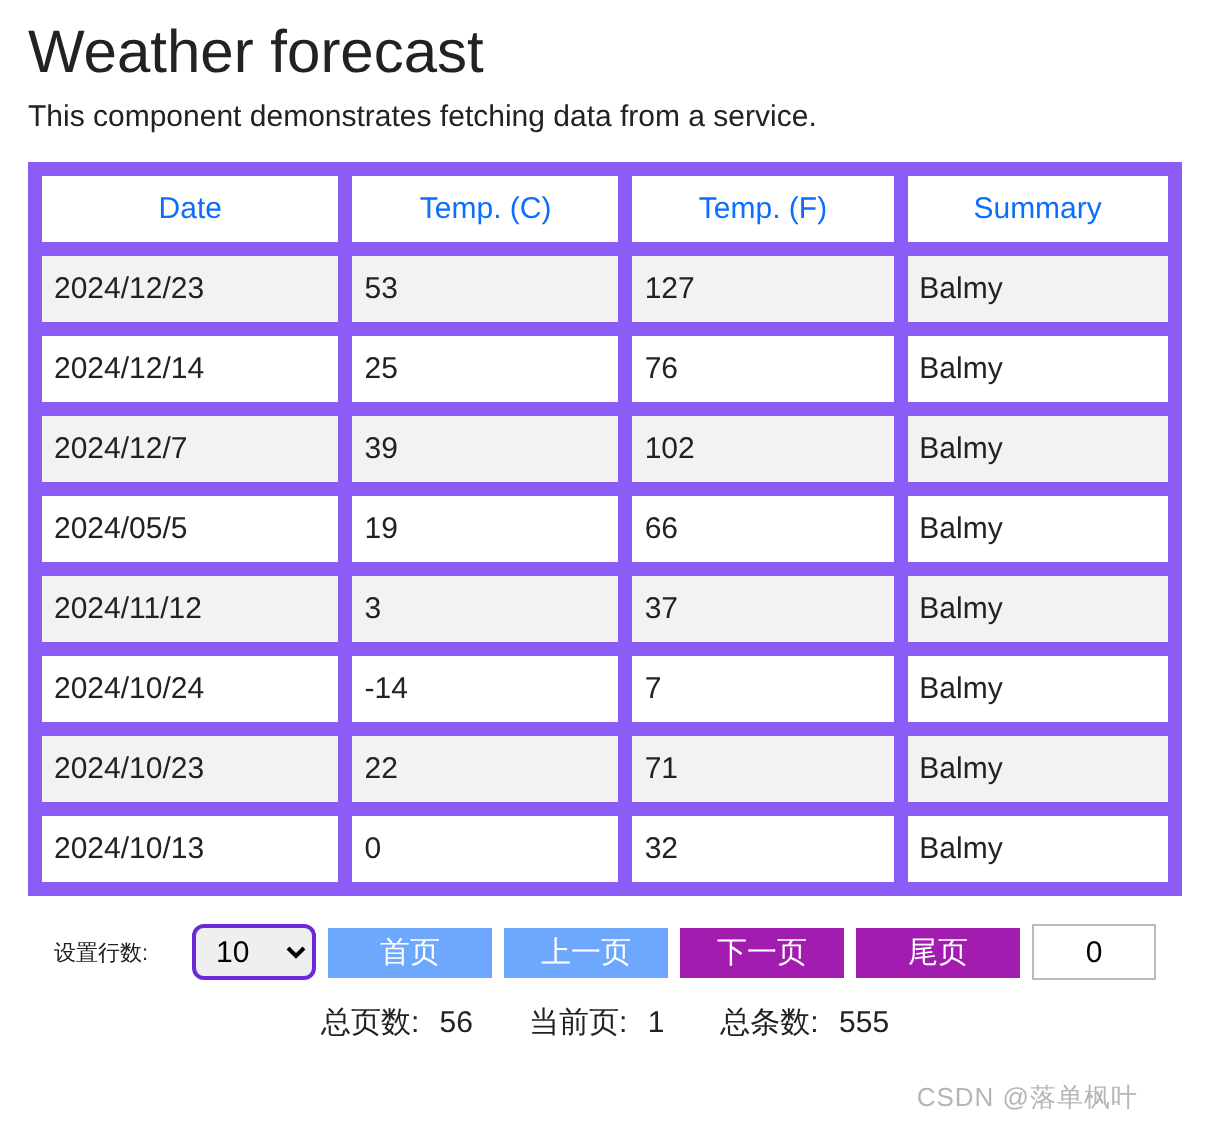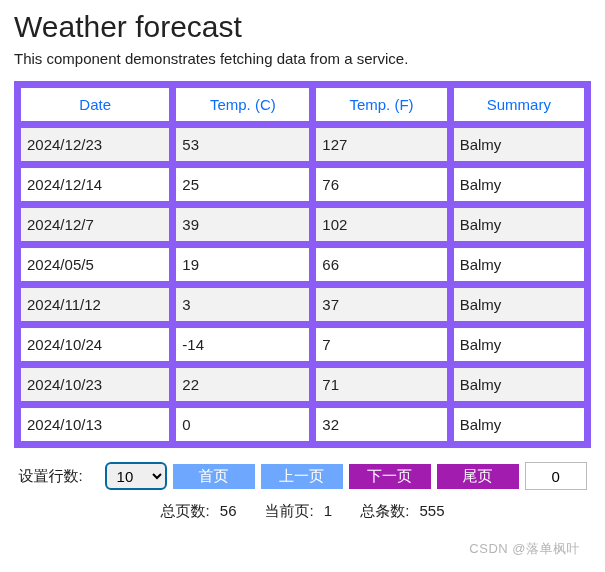--- a/index.html
+++ b/index.html
@@ -49,24 +49,24 @@
     }
     .pager-row {
       display: flex;
       align-items: center;
       gap: 6px;
       justify-content: center;
       width: 100%;
     }
     .set-label {
       margin-right: 16px;
-      font-size: 15px;
+      font-size: 11px;
     }
     select.rows {
-      border: 2px solid #0369a1;
+      border: 2px solid #6d28d9;
       border-radius: 6px;
       padding: 3px 6px;
       font-size: 15px;
       width: 62px;
       height: 28px;
     }
     .btn {
       border: none;
       padding: 3px 0;
       width: 82px;
@@ -104,21 +104,21 @@
       cursor: pointer;
     }
     .stat {
       font-size: 15px;
     }
     .stat-val {
       margin-left: 6px;
     }
     .watermark {
       position: absolute;
-      right: 25px;
+      right: 36px;
       top: 540px;
       font-size: 13px;
       color: rgba(120,120,120,0.55);
       pointer-events: none;
       letter-spacing: 0.5px;
       text-align: center;
     }
   </style>
 </head>
 <body>

